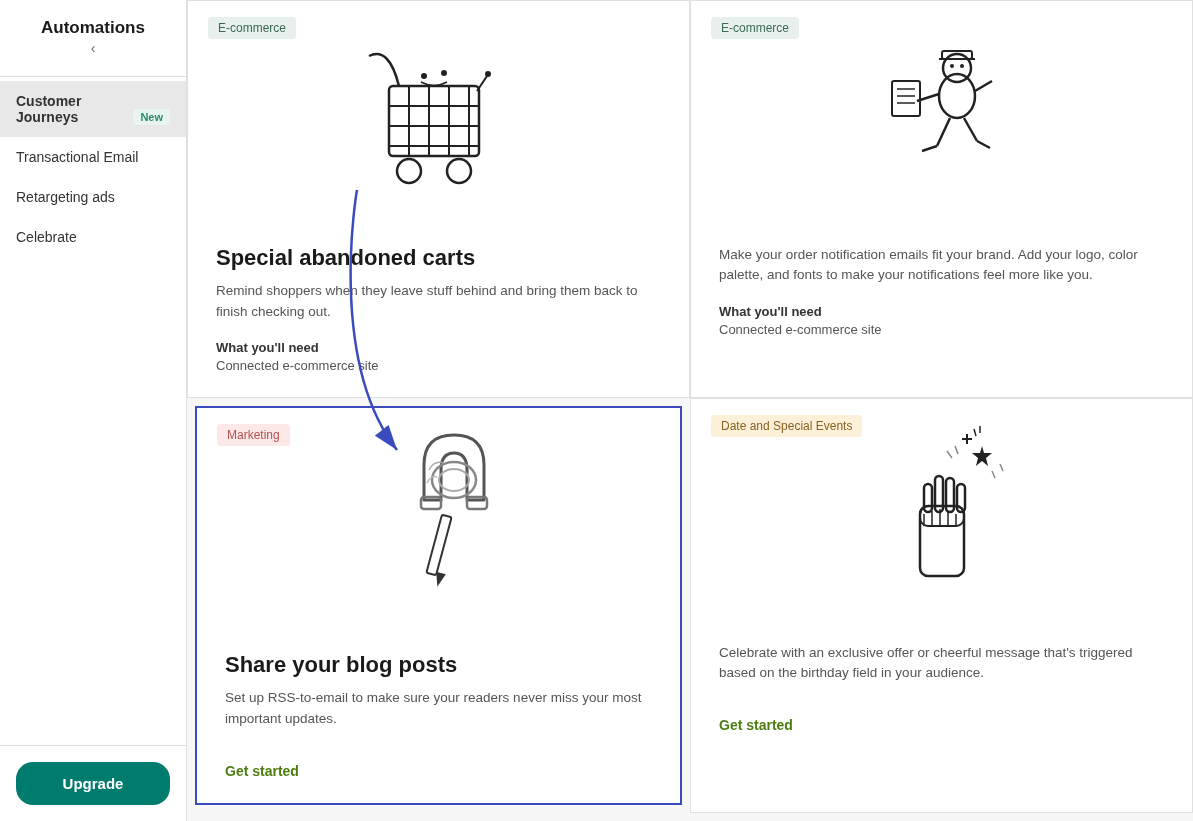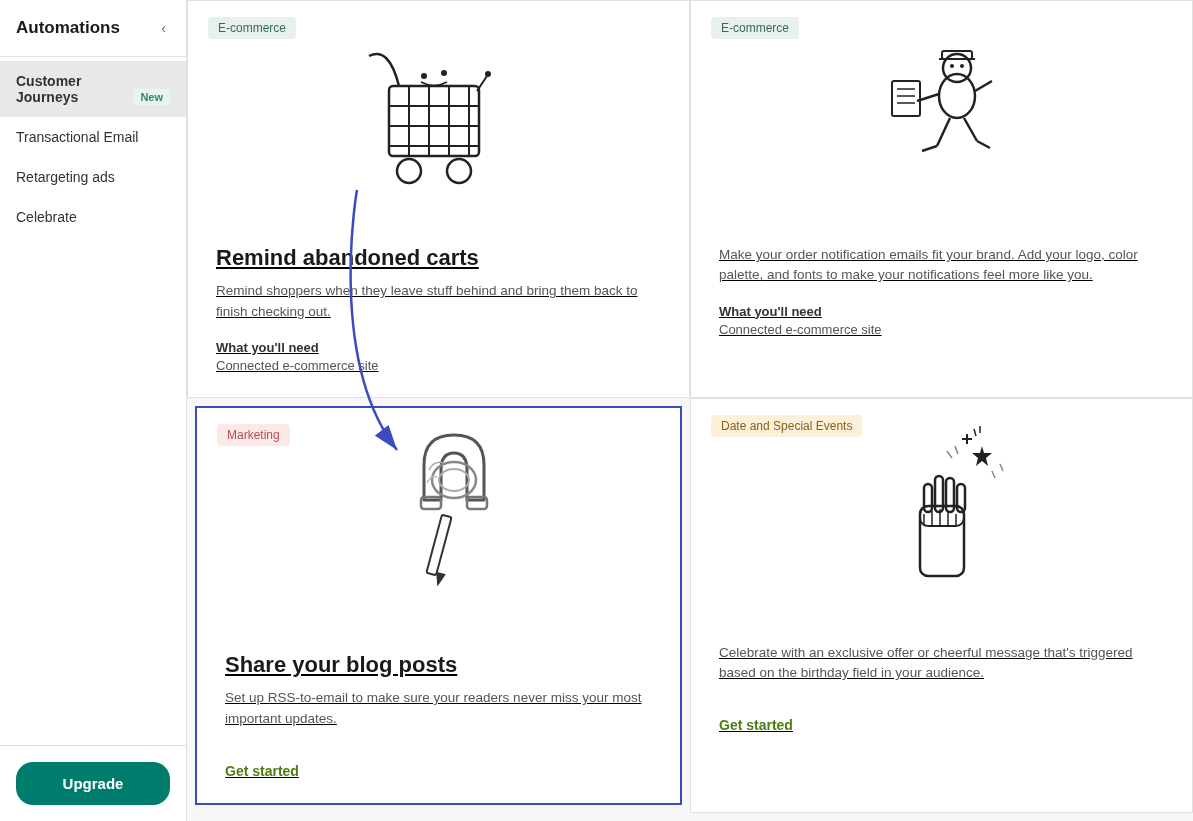--- a/index.html
+++ b/index.html
@@ -14,20 +14,21 @@
       display: flex;
       flex-direction: column;
       height: 100%;
     }
     .sidebar-header {
       display: flex;
       align-items: center;
       justify-content: space-between;
       padding: 18px 16px 18px 16px;
       border-bottom: 1px solid #e0e0e0;
+      flex-direction: column;
     }
     .sidebar-header-title {
       font-size: 17px;
       font-weight: 700;
       color: #1a1a1a;
     }
     .sidebar-collapse-btn {
       background: none;
       border: none;
       cursor: pointer;
@@ -78,21 +79,20 @@
       text-align: center;
     }
 
     
     .main {
       flex: 1;
       overflow-y: auto;
       padding: 0;
       background: #f7f7f7;
       position: relative;
-      text-decoration: underline;
     }
 
     
     .cards-grid {
       display: grid;
       grid-template-columns: 1fr 1fr;
       gap: 0;
       padding: 0;
     }
 
@@ -264,21 +264,21 @@
           <circle cx="65" cy="50" r="3" fill="#222"></circle>
           <circle cx="85" cy="47" r="3" fill="#222"></circle>
 
           <path d="M 62 56 Q 75 63 88 56" stroke="#222" stroke-width="1.5" fill="none"></path>
 
           <line x1="118" y1="65" x2="128" y2="50" stroke="#222" stroke-width="2"></line>
           <circle cx="129" cy="48" r="3" fill="#222"></circle>
         </svg>
       </div>
       <div class="card-body">
-        <h2 class="card-title">Remind abandoned carts</h2>
+        <h2 class="card-title">Special abandoned carts</h2>
         <p class="card-desc">Remind shoppers when they leave stuff behind and bring them back to finish checking out.</p>
         <div>
           <div class="card-need-label">What you'll need</div>
           <div class="card-need-value">Connected e-commerce site</div>
         </div>
       </div>
     </div>
 
     <div class="card">
       <div class="card-image-area">

